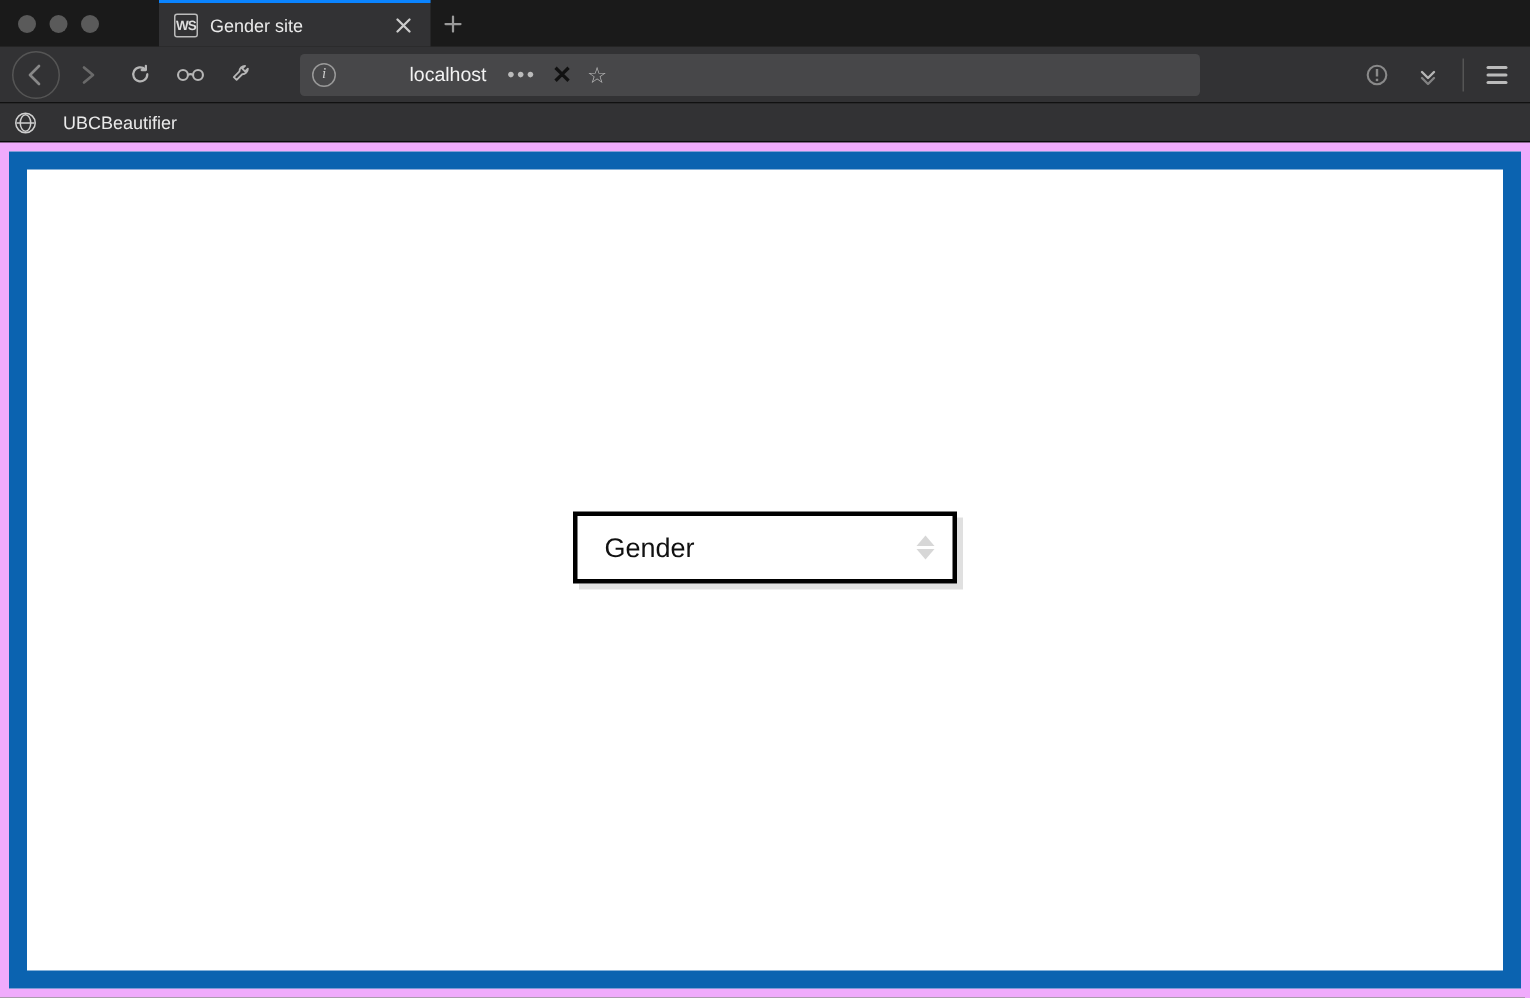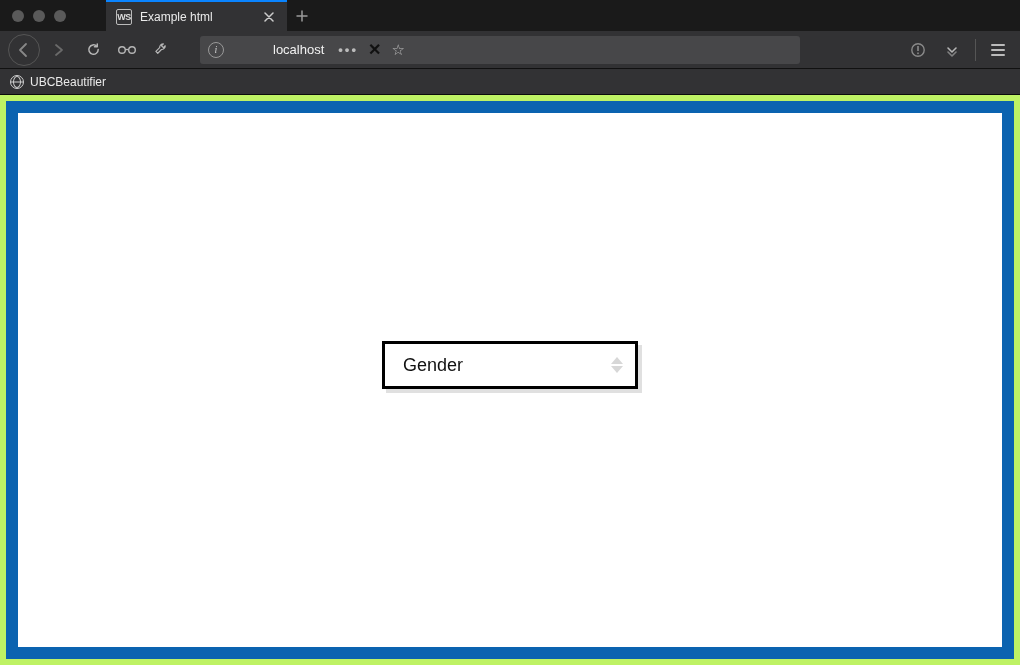--- a/index.html
+++ b/index.html
@@ -120,40 +120,40 @@
     width:28px;height:28px;
   }
   .menu-icon span{width:14px;height:2px;background:#bbb;border-radius:1px;}
 
   
   .bookmarks {
     height:26px;
     background:#323234;
     display:flex;align-items:center;
     padding:0 10px;
-    gap:6px;
+    gap:18px;
     color:#eaeaea;
     font-size:12px;
     border-bottom:1px solid #0a0a0a;
   }
   .bookmarks .globe {
     width:14px;height:14px;border:1px solid #cfcfcf;border-radius:50%;
     position:relative;
   }
   .bookmarks .globe::before{
     content:"";position:absolute;left:0;right:0;top:50%;border-top:1px solid #cfcfcf;transform:translateY(-50%);
   }
   .bookmarks .globe::after{
     content:"";position:absolute;top:0;bottom:0;left:50%;width:6px;border:1px solid #cfcfcf;border-radius:50%;transform:translateX(-50%);
   }
 
   
   .viewport {
     flex:1;
-    background:#bef264;
+    background:#f0abfc;
     position:relative;
     padding:6px;
   }
   .page-frame {
     width:100%; height:100%;
     border:12px solid #0b63b0;
     background:#fff;
     display:flex;
     align-items:center;
     justify-content:center;
@@ -193,21 +193,21 @@
 <body>
 
 <div class="tab-strip">
   <div class="traffic-lights">
     <div class="traffic-light"></div>
     <div class="traffic-light"></div>
     <div class="traffic-light"></div>
   </div>
   <div class="tab">
     <div class="favicon">WS</div>
-    <div class="title">Example html</div>
+    <div class="title">Gender site</div>
     <div class="close">
       <svg width="10" height="10" viewBox="0 0 10 10">
           <path d="M1 1 L9 9 M9 1 L1 9" stroke="#ccc" stroke-width="1.5" stroke-linecap="round"></path>
         </svg>
     </div>
   </div>
   <div class="newtab">
     <svg width="12" height="12" viewBox="0 0 12 12">
         <path d="M6 1 V11 M1 6 H11" stroke="#9a9a9a" stroke-width="1.5" stroke-linecap="round"></path>
       </svg>

